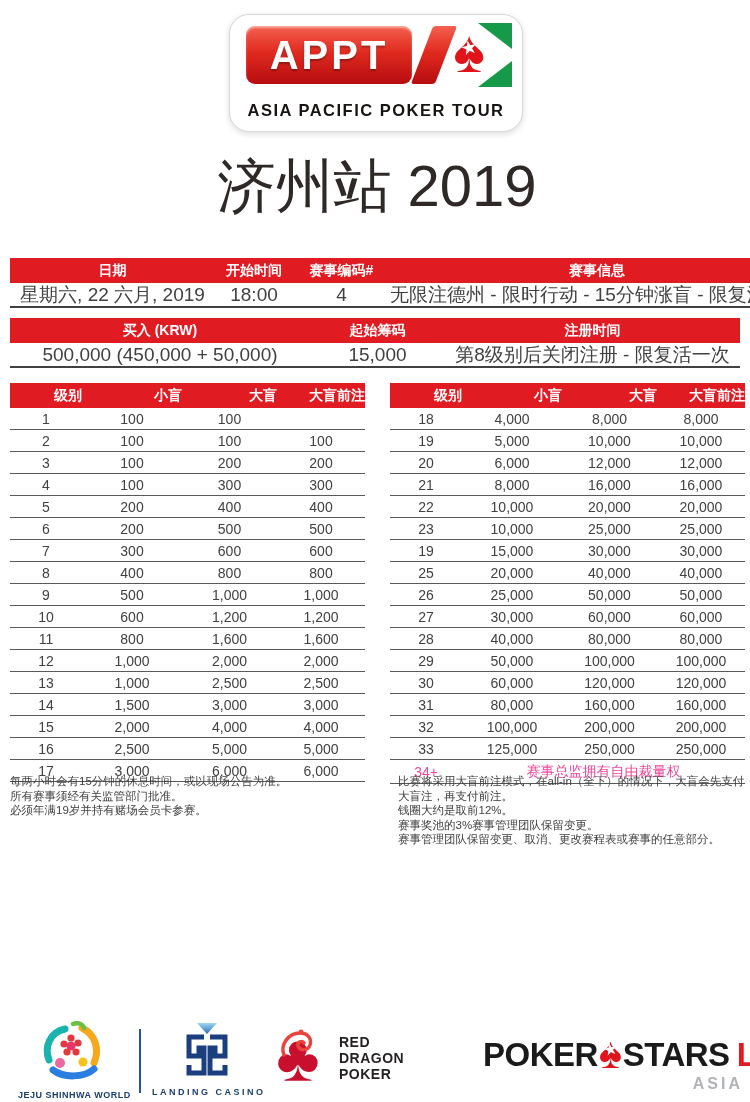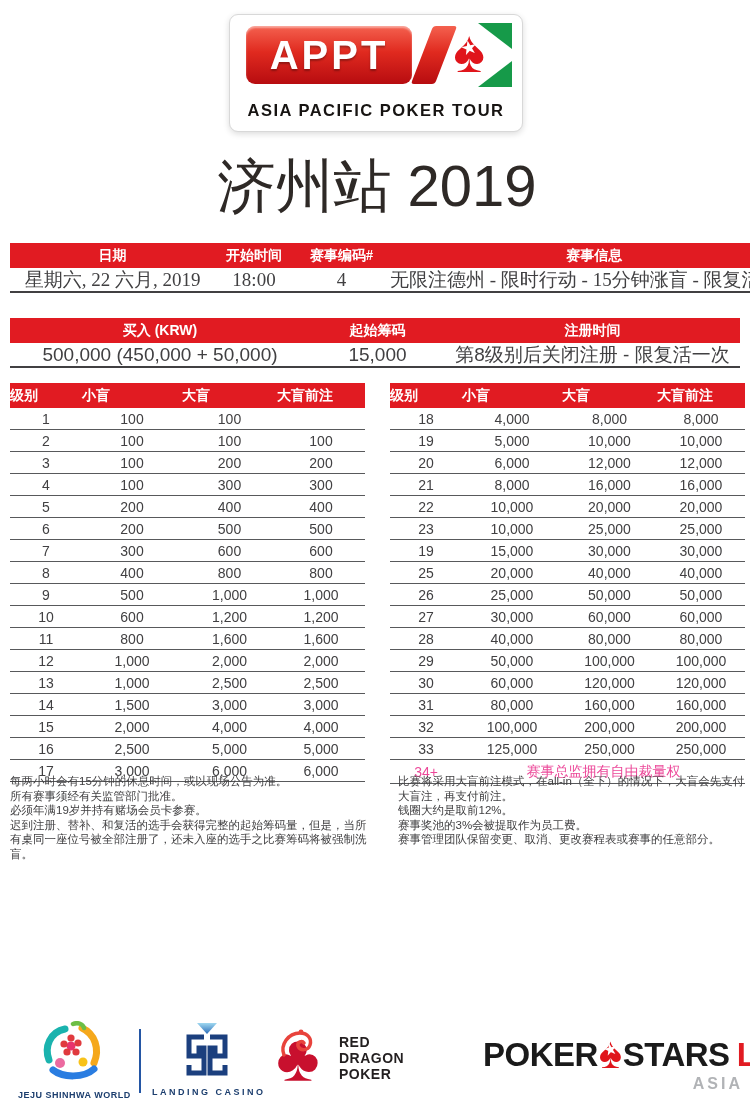--- a/index.html
+++ b/index.html
@@ -1,21 +1,21 @@
 <!DOCTYPE html>
 <html><head>
 <meta charset="utf-8">
 <style>
   html,body{margin:0;padding:0;background:#fff;}
   .page{position:relative;width:750px;height:1102px;background:#fff;overflow:hidden;
         font-family:"Liberation Sans",sans-serif;}
 
   
   .appt-logo{position:absolute;left:229px;top:14px;width:292px;height:116px;background:#fff;
-             border:1px solid #d8d8d8;border-radius:9px;box-shadow:0 2px 6px rgba(0,0,0,.14);}
+             border:1px solid #d8d8d8;border-radius:20px;box-shadow:0 2px 6px rgba(0,0,0,.14);}
   .appt-badge{position:absolute;left:16px;top:11px;width:166px;height:58px;border-radius:9px;
               background:linear-gradient(180deg,#f4614f 0%,#e02a1f 45%,#b70c10 100%);
               display:flex;align-items:center;justify-content:center;
               box-shadow:inset 0 2px 2px rgba(255,255,255,.45);}
   .appt-badge span{color:#fff;font-weight:bold;font-size:40px;letter-spacing:3px;
                    text-shadow:0 2px 2px rgba(0,0,0,.3);}
   .appt-slash{position:absolute;left:192px;top:11px;width:24px;height:58px;
               background:linear-gradient(180deg,#f4614f 0%,#e02a1f 45%,#b70c10 100%);
               transform:skewX(-21deg);border-radius:3px;}
   .appt-spade{position:absolute;left:211px;top:4px;width:56px;height:66px;}
@@ -25,33 +25,33 @@
   .appt-green{position:absolute;right:8px;top:8px;}
   .tour-name{position:absolute;left:0;bottom:11px;width:100%;text-align:center;
              font-weight:bold;font-size:16.5px;letter-spacing:1.5px;color:#171412;}
 
   
   .title{position:absolute;left:0;top:146px;width:100%;margin:2px;text-align:center;
          font-size:58px;font-weight:500;color:#2e2926;}
 
   
   .info-table{position:absolute;left:10px;width:730px;display:grid;}
-  .t1{top:243px;grid-template-columns:205px 78px 97px 1fr;font-family:Liberation Serif, serif;}
+  .t1{top:258px;grid-template-columns:205px 78px 97px 1fr;}
   .t2{top:318px;grid-template-columns:300px 135px 1fr;}
   .info-table .hdr{background:#e11b22;color:#fff;font-weight:bold;font-size:14px;height:25px;
                    display:flex;align-items:center;justify-content:center;}
   .info-table .val{height:23px;font-size:19px;color:#414042;display:flex;align-items:center;
                    justify-content:center;border-bottom:2px solid #414042;white-space:nowrap;}
 
   
   .blind-table{position:absolute;top:383px;width:355px;font-size:14px;}
   .bt-left{left:10px;}
   .bt-right{left:390px;}
   .bhead{display:grid;grid-template-columns:72px 100px 95px 88px;background:#e11b22;color:#fff;
-         font-weight:bold;height:25px;align-items:center;text-align:left;}
+         font-weight:bold;height:25px;align-items:center;text-align:right;}
   .brow{display:grid;grid-template-columns:72px 100px 95px 88px;height:21px;align-items:center;
         text-align:center;color:#414042;border-bottom:1.5px solid #58595b;}
   .brow-final{display:grid;grid-template-columns:72px 1fr;height:23px;align-items:center;
               text-align:center;color:#ec4899;border-bottom:1.5px solid #58595b;}
 
   
   .notes-left{position:absolute;left:10px;top:774px;width:366px;}
   .notes-right{position:absolute;left:398px;top:774px;width:352px;}
   .note-line{font-size:11.5px;line-height:14.5px;color:#414042;}
 
@@ -377,27 +377,26 @@
       <div>34+</div>
       <div>赛事总监拥有自由裁量权</div>
     </div>
   </div>
 
   <div class="notes-left">
 
   <div class="note-line">每两小时会有15分钟的休息时间，或以现场公告为准。</div>
       <div class="note-line">所有赛事须经有关监管部门批准。</div>
       <div class="note-line">必须年满19岁并持有赌场会员卡参赛。</div>
-      <div class="note-line">迟到注册、替补、和复活的选手会获得完整的起始筹码量，但是，当所有桌同一座位号被全部注册了，还未入座的选手之比赛筹码将被强制洗盲。</div>
     </div>
   <div class="notes-right">
 
   <div class="note-line">比赛将采用大盲前注模式，在all-in（全下）的情况下，大盲会先支付大盲注，再支付前注。</div>
       <div class="note-line">钱圈大约是取前12%。</div>
-      <div class="note-line">赛事奖池的3%会被提取作为员工费。</div>
+      <div class="note-line">赛事奖池的3%赛事管理团队保留变更。</div>
       <div class="note-line">赛事管理团队保留变更、取消、更改赛程表或赛事的任意部分。</div>
     </div>
 
   <div class="sponsors">
 
     <div class="sponsor jeju">
       <svg width="72" height="62" viewBox="0 0 72 62">
         <path d="M28 8 C13 11 7 26 12 39" stroke="#1ab3ae" stroke-width="7" fill="none" stroke-linecap="round"></path>
         <path d="M45 7 C58 13 63 28 57 42" stroke="#f5a81c" stroke-width="7" fill="none" stroke-linecap="round"></path>
         <path d="M16 49 C26 57 47 57 57 48" stroke="#2a7de1" stroke-width="7" fill="none" stroke-linecap="round"></path>

